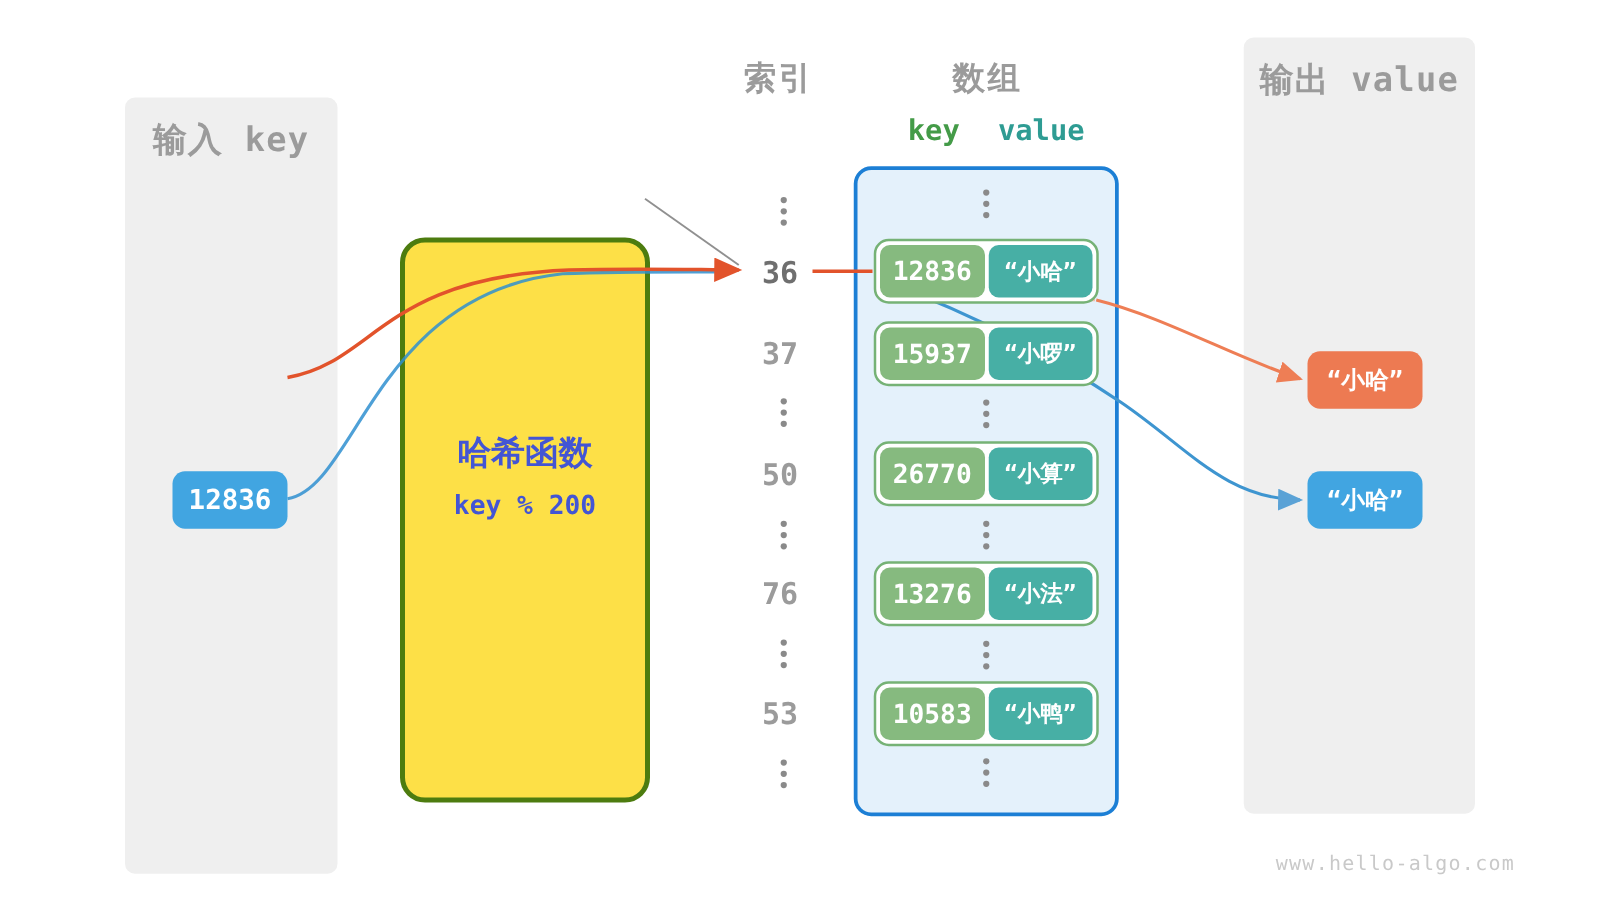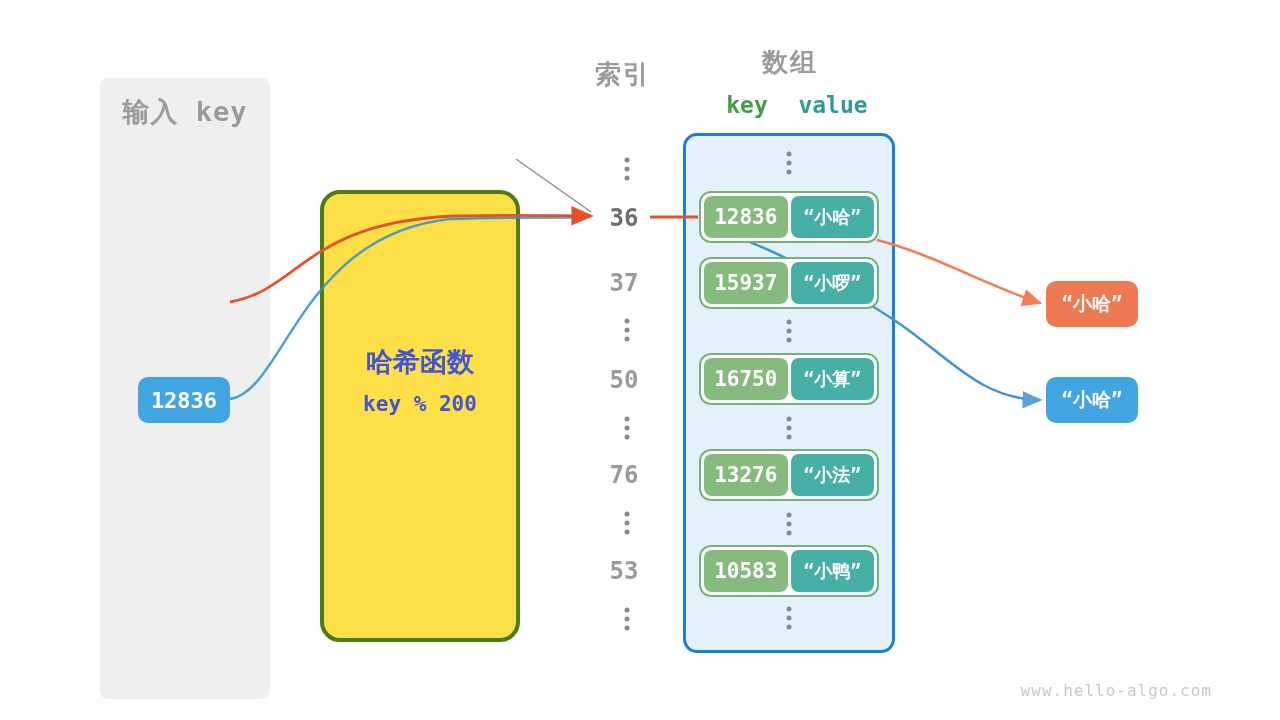--- a/index.html
+++ b/index.html
@@ -93,27 +93,30 @@
 </style>
 </head>
 <body>
 
 <div class="stage">
 
   <div class="gray-panel" style="left:100px;top:30px;width:170px;height:621px;margin-top:48px;">
     <div class="panel-title">输入 key</div>
   </div>
 
+  <div class="gray-panel" style="left:995px;top:30px;width:185px;height:621px;">
+    <div class="panel-title">输出 value</div>
+  </div>
 
   <div class="hashbox">
     <div class="hname">哈希函数</div>
     <div class="hformula">key % 200</div>
   </div>
 
-  <div class="col-header" style="left:623px;top:45px;margin-top:12px;">索引</div>
+  <div class="col-header" style="left:623px;top:45px;">索引</div>
   <div class="col-header" style="left:790px;top:45px;">数组</div>
   <div class="kv-header" style="left:747px;top:92px;color:#449b48;">key</div>
   <div class="kv-header" style="left:833px;top:92px;color:#2e9c93;text-align:right;">value</div>
 
   <div class="arr-panel"></div>
 
   <svg class="overlay" width="1280" height="720" viewBox="0 0 1280 720">
     <defs>
       <marker id="mOrange" markerWidth="9" markerHeight="8" refX="7" refY="3.5" orient="auto">
         <path d="M0,0 L8,3.5 L0,7 Z" fill="#e2532b"></path>
@@ -206,21 +209,21 @@
 
   <div class="kv-row" style="top:191px;">
     <div class="kbox">12836</div>
     <div class="vbox">“小哈”</div>
   </div>
   <div class="kv-row" style="top:257px;">
     <div class="kbox">15937</div>
     <div class="vbox">“小啰”</div>
   </div>
   <div class="kv-row" style="top:353px;">
-    <div class="kbox">16750</div>
+    <div class="kbox">26770</div>
     <div class="vbox">“小算”</div>
   </div>
   <div class="kv-row" style="top:449px;">
     <div class="kbox">13276</div>
     <div class="vbox">“小法”</div>
   </div>
   <div class="kv-row" style="top:545px;">
     <div class="kbox">10583</div>
     <div class="vbox">“小鸭”</div>
   </div>

